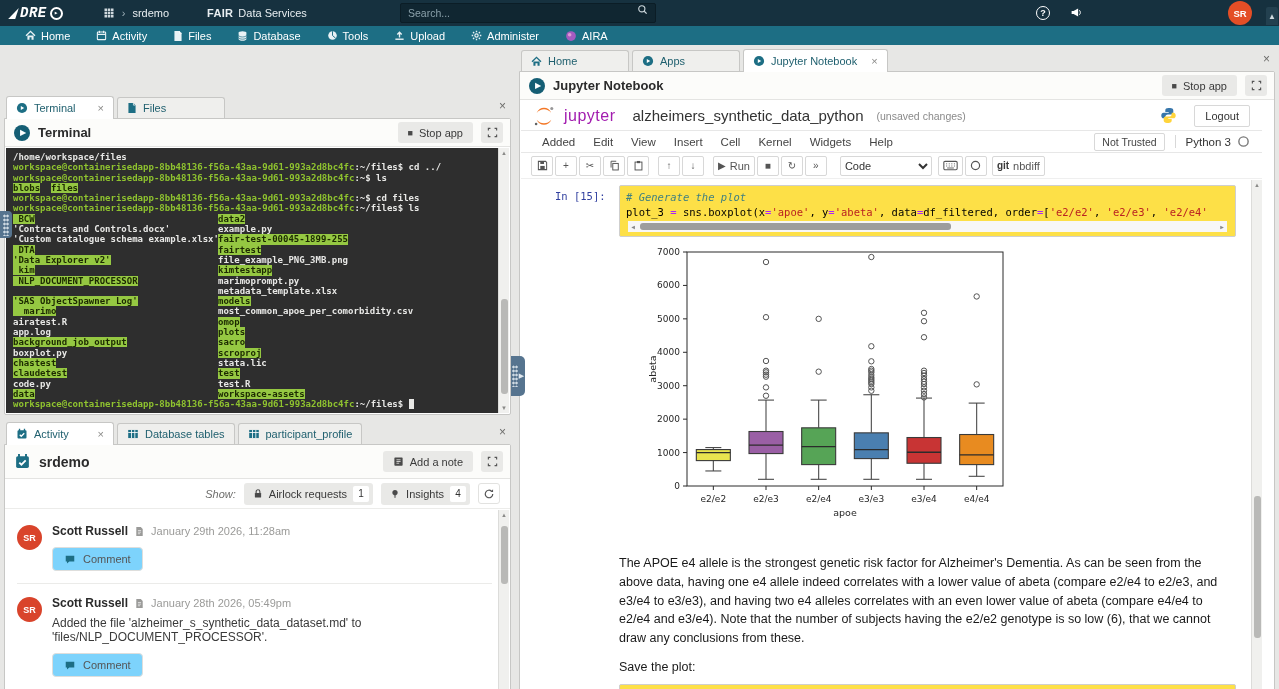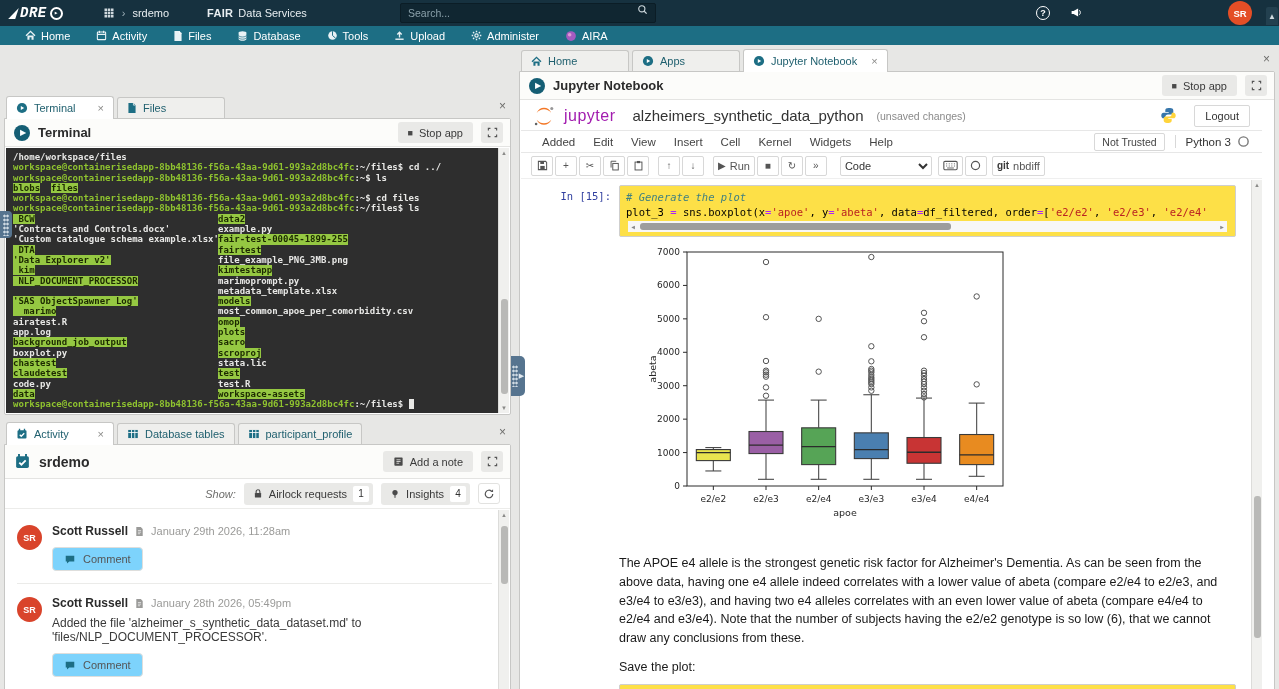--- a/index.html
+++ b/index.html
@@ -106,21 +106,21 @@
   .kernel { display:flex; align-items:center; gap:6px; border-left:1px solid #d8d8d8; margin-left:10px; padding-left:10px; font-size:11.5px; color:#333; }
   .kernel .icon { color:#777; }
   .jp-toolbar { height:26px; display:flex; align-items:center; padding:0 10px; border-bottom:1px solid #efefef; gap:2px; }
   .tbtn { height:20px; min-width:22px; background:#fff; border:1px solid #d8d8d8; border-radius:2px; color:#555; font-size:11px; display:flex; align-items:center; justify-content:center; gap:4px; padding:0 4px; cursor:pointer; }
   .tbtn .glyph { font-size:10px; color:#555; }
   .tgap { width:5px; }
   .cellselect { height:20px; border:1px solid #d8d8d8; border-radius:2px; font-size:11px; color:#333; width:92px; background:#fff; font-family:inherit; margin:0 4px; }
   .gitword { font-weight:bold; font-size:10px; color:#3a3a3a; }
   .jp-content { position:absolute; left:0; right:0; top:79px; bottom:0; overflow:hidden; padding:5px 0 0 34px; }
   .cellrow { display:flex; margin-bottom:5px; }
-  .cprompt { width:64px; flex:none; text-align:right; padding:5px 8px 0 0; font-family:"DejaVu Sans Mono",monospace; font-size:10.5px; color:#303F9F; white-space:nowrap; }
+  .cprompt { width:64px; flex:none; padding:5px 8px 0 0; font-family:"DejaVu Sans Mono",monospace; font-size:10.5px; color:#303F9F; white-space:nowrap; }
   .cbody { flex:1; margin-right:26px; }
   .codebox { border:1px solid #cfcfcf; background:#fde047; border-radius:2px; padding:4px 6px 2px; font-family:"DejaVu Sans Mono",monospace; font-size:10.5px; line-height:15px; color:#000; white-space:pre; overflow:hidden; }
   .cm-str { color:#BA2121; } .cm-com { color:#408080; font-style:italic; } .cm-op { color:#AA22FF; }
   .hscroll { height:11px; margin:1px 2px 2px; position:relative; background:#f7f7f7; display:flex; align-items:center; }
   .hscroll .harr { font-size:6px; color:#888; width:10px; text-align:center; }
   .hthumb { height:7px; background:#9d9d9d; border-radius:3px; width:52%; margin-left:2px; }
   .mdtext { font-size:12.5px; color:#1a1a1a; line-height:1.5; padding:2px 0; }
   .chartbox { padding-left:26px; }
 
   

